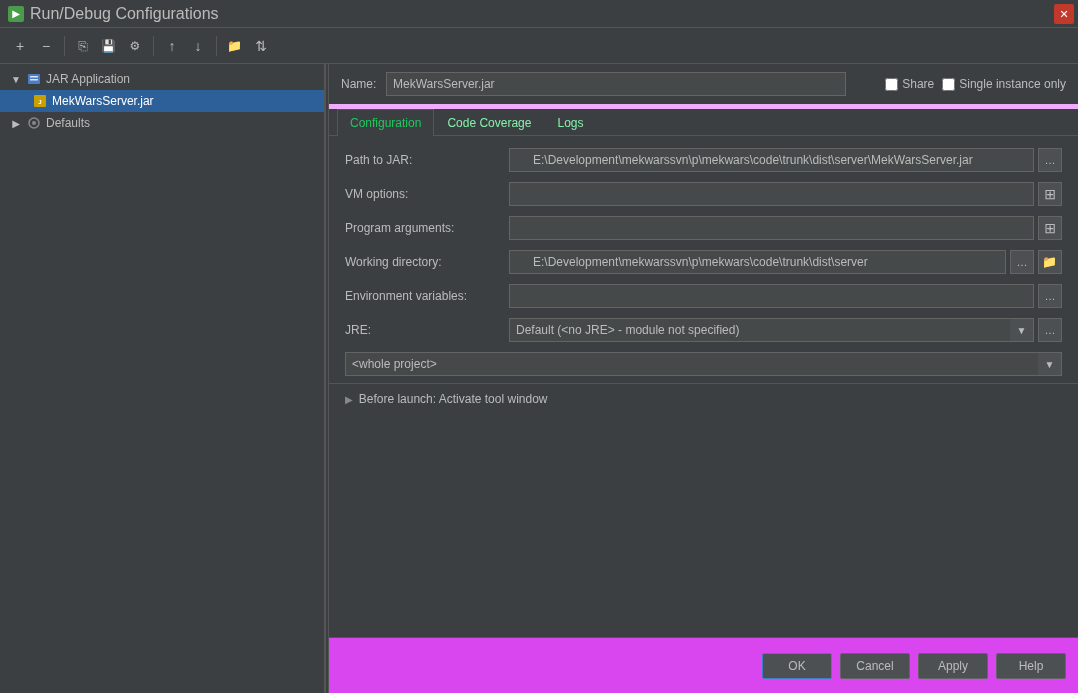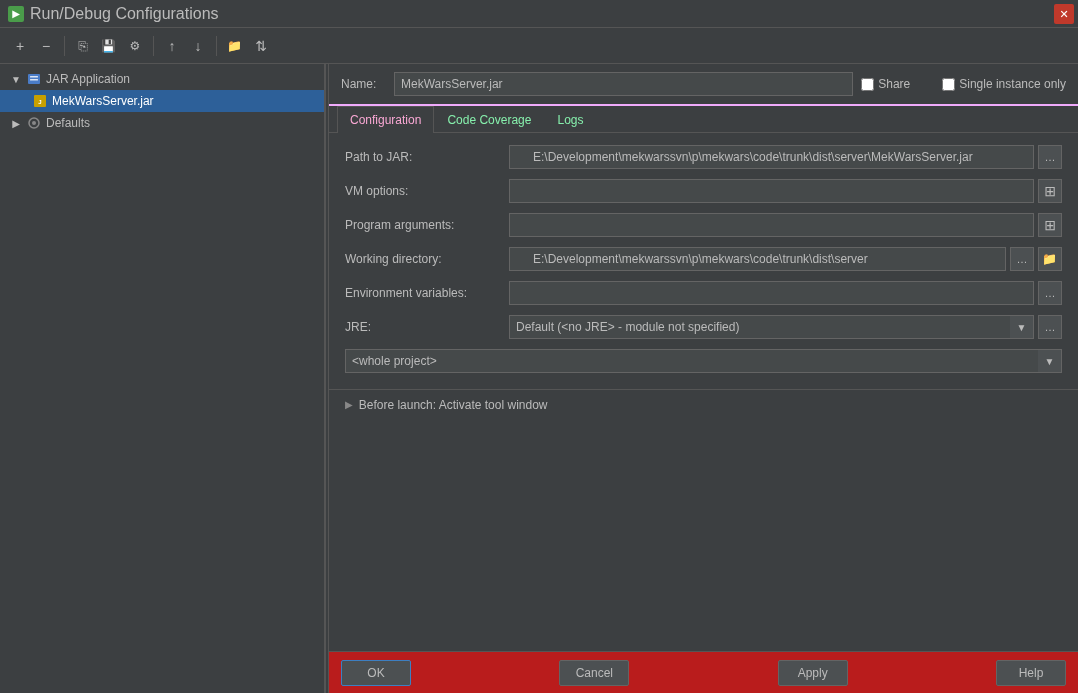--- a/index.html
+++ b/index.html
@@ -144,22 +144,21 @@
       display: flex;
       flex-direction: column;
       padding: 0;
     }
 
     
     .name-row {
       display: flex;
       align-items: center;
       padding: 8px 12px;
-      gap: 8px;
-      border-bottom: 2px solid #f0abfc;
+      border-bottom: 5px solid #f0abfc;
     }
     .name-label {
       color: #bbbbbb;
       font-size: 12px;
       min-width: 45px;
     }
     .name-input {
       flex: 1;
       background: #45494a;
       border: 1px solid #646464;
@@ -204,21 +203,21 @@
       font-size: 12px;
       color: #86efac;
       cursor: pointer;
       border: 1px solid transparent;
       border-bottom: none;
       margin-bottom: -1px;
     }
     .tab.active {
       background: #3c3f41;
       border-color: #555 #555 #3c3f41 #555;
-      color: #f9a8d4;
+      color: #22c55e;
     }
 
     
     .form-area {
       flex: 1;
       padding: 12px 16px;
       overflow-y: auto;
     }
 
     .form-row {
@@ -309,28 +308,28 @@
       font-size: 12px;
       cursor: pointer;
     }
     .expand-triangle {
       font-size: 10px;
       color: #888;
     }
 
     
     .bottom-bar {
-      height: 42px;
-      display: flex;
-      align-items: center;
-      justify-content: space-between;
+      height: 56px;
+      display: flex;
+      align-items: center;
+      justify-content: flex-end;
       padding: 0 12px;
       gap: 8px;
       border-top: 1px solid #555;
-      background: #b91c1c;
+      background: #d946ef;
     }
     .dialog-btn {
       min-width: 70px;
       height: 26px;
       padding: 0 14px;
       font-size: 12px;
       cursor: pointer;
       border-radius: 2px;
       border: 1px solid #646464;
       background: #4c5052;
@@ -421,21 +420,21 @@
     <div class="right-panel">
 
       <div class="name-row">
         <label class="name-label">Name:</label>
         <input class="name-input" type="text" value="MekWarsServer.jar" style="">
         <div class="share-area">
           <div class="checkbox-wrapper">
             <input type="checkbox" id="share-cb" style="">
             <label class="checkbox-label" for="share-cb">Share</label>
           </div>
-          <div class="checkbox-wrapper" style="margin-left:28px;">
+          <div class="checkbox-wrapper" style="margin-left:4px;">
             <input type="checkbox" id="single-cb" style="">
             <label class="checkbox-label" for="single-cb">Single instance only</label>
           </div>
         </div>
       </div>
 
       <div class="tabs-bar">
         <div class="tab active">Configuration</div>
         <div class="tab">Code Coverage</div>
         <div class="tab">Logs</div>

